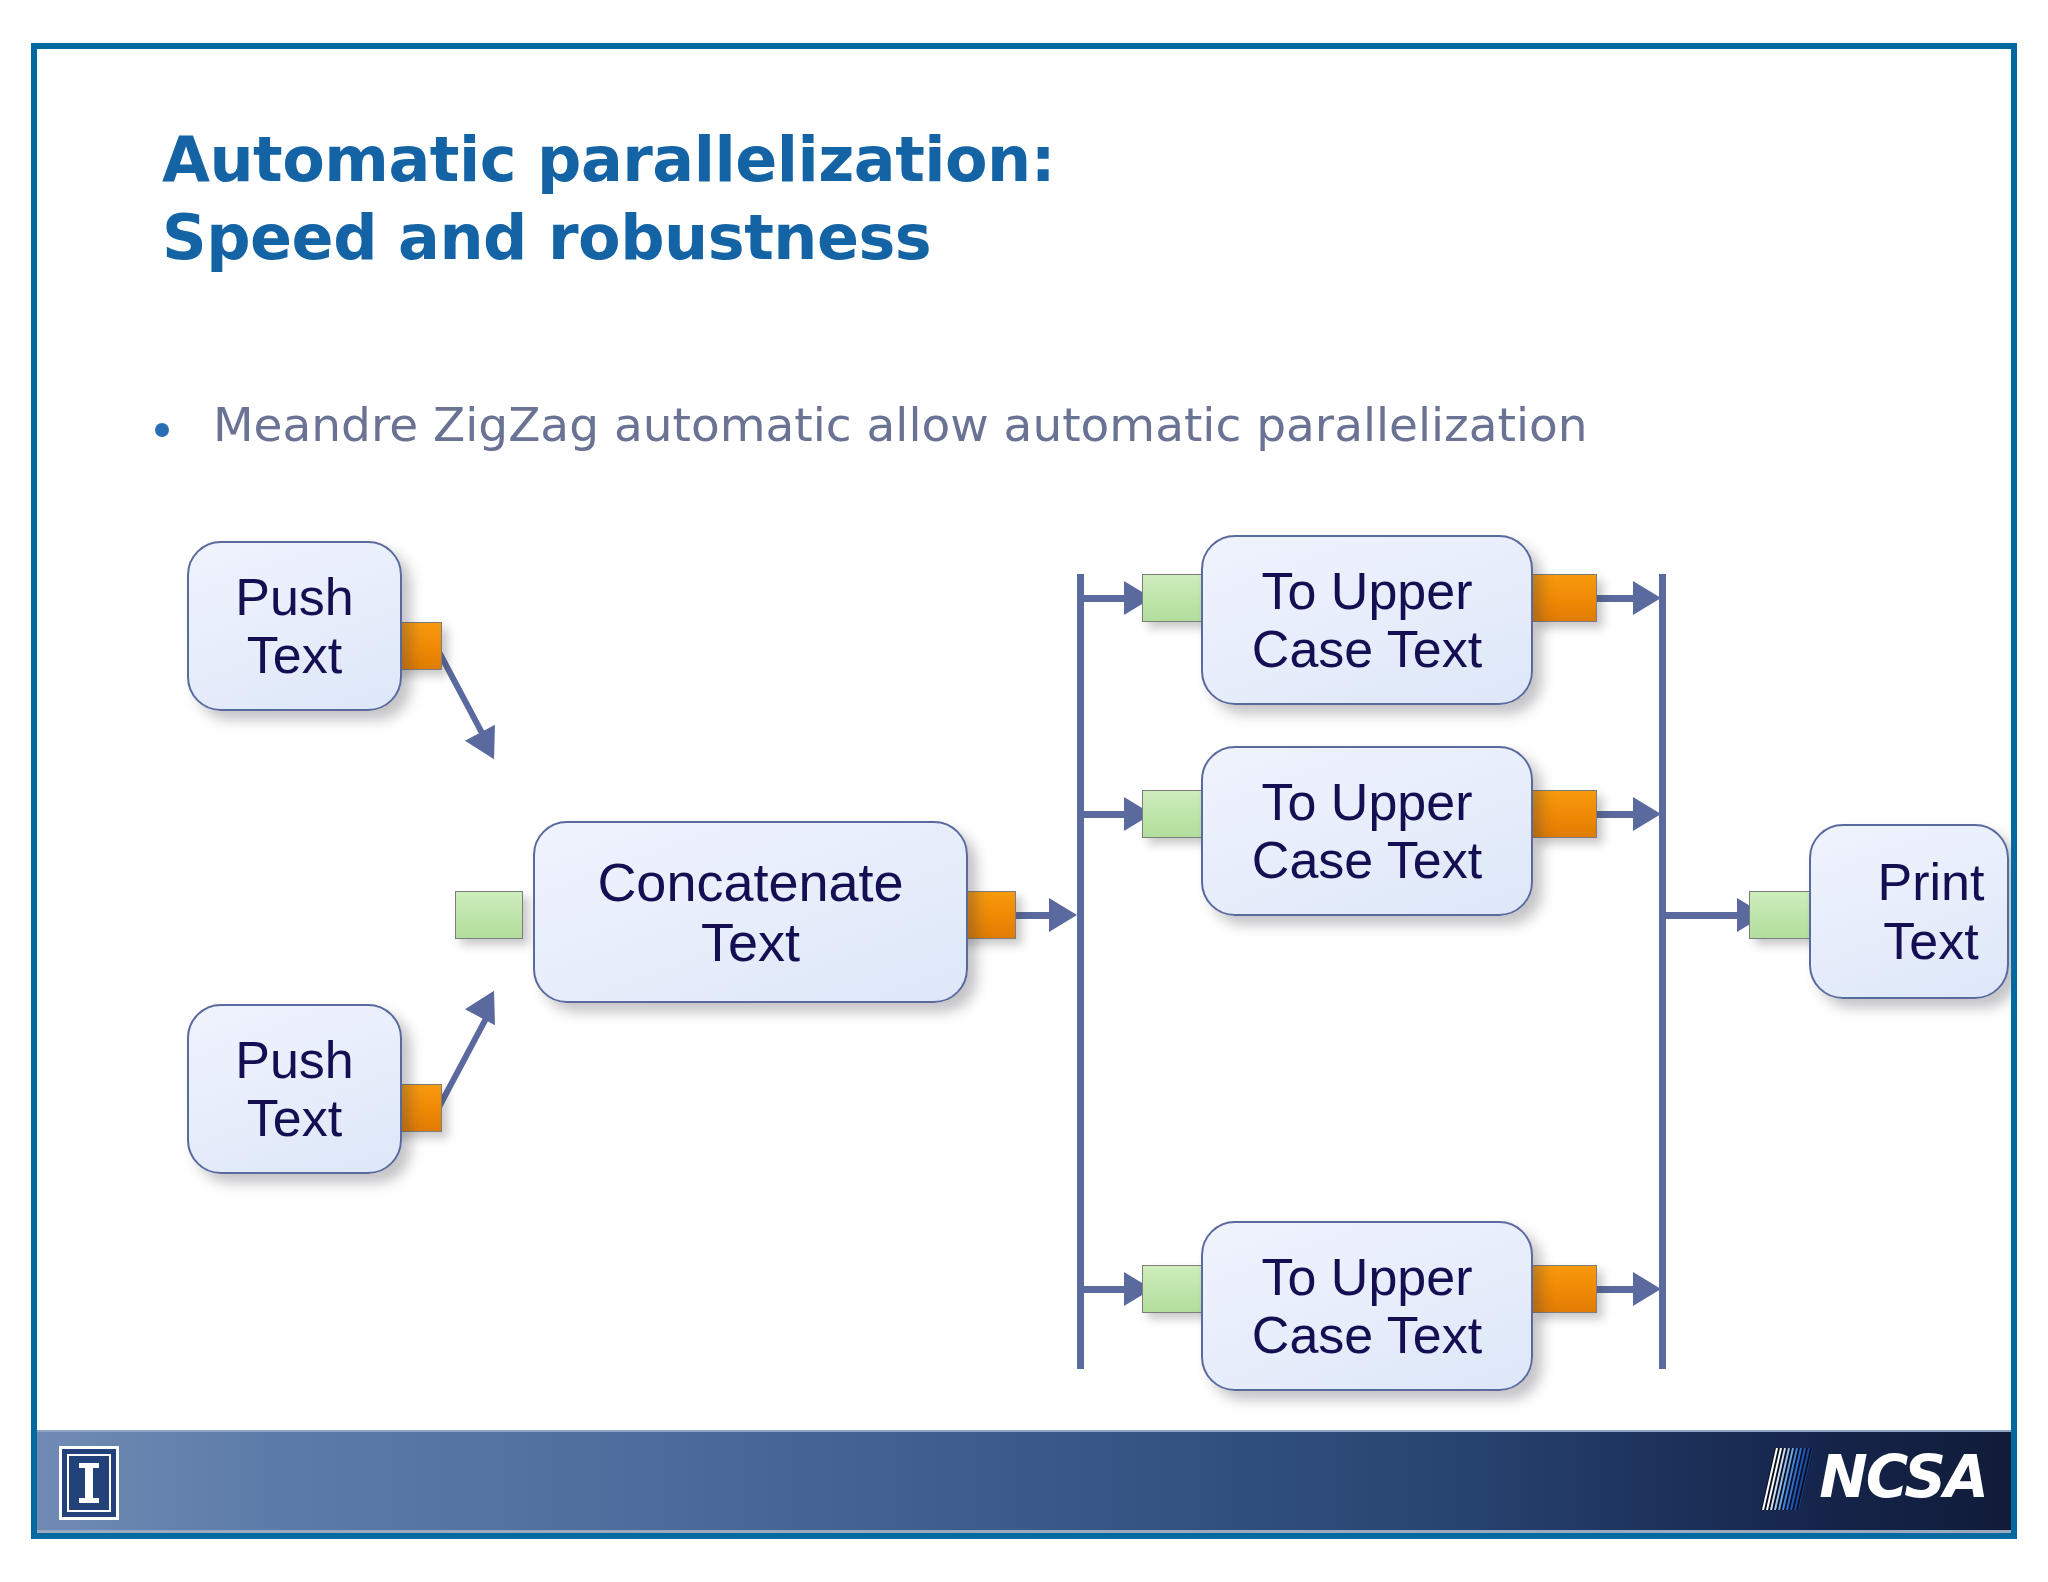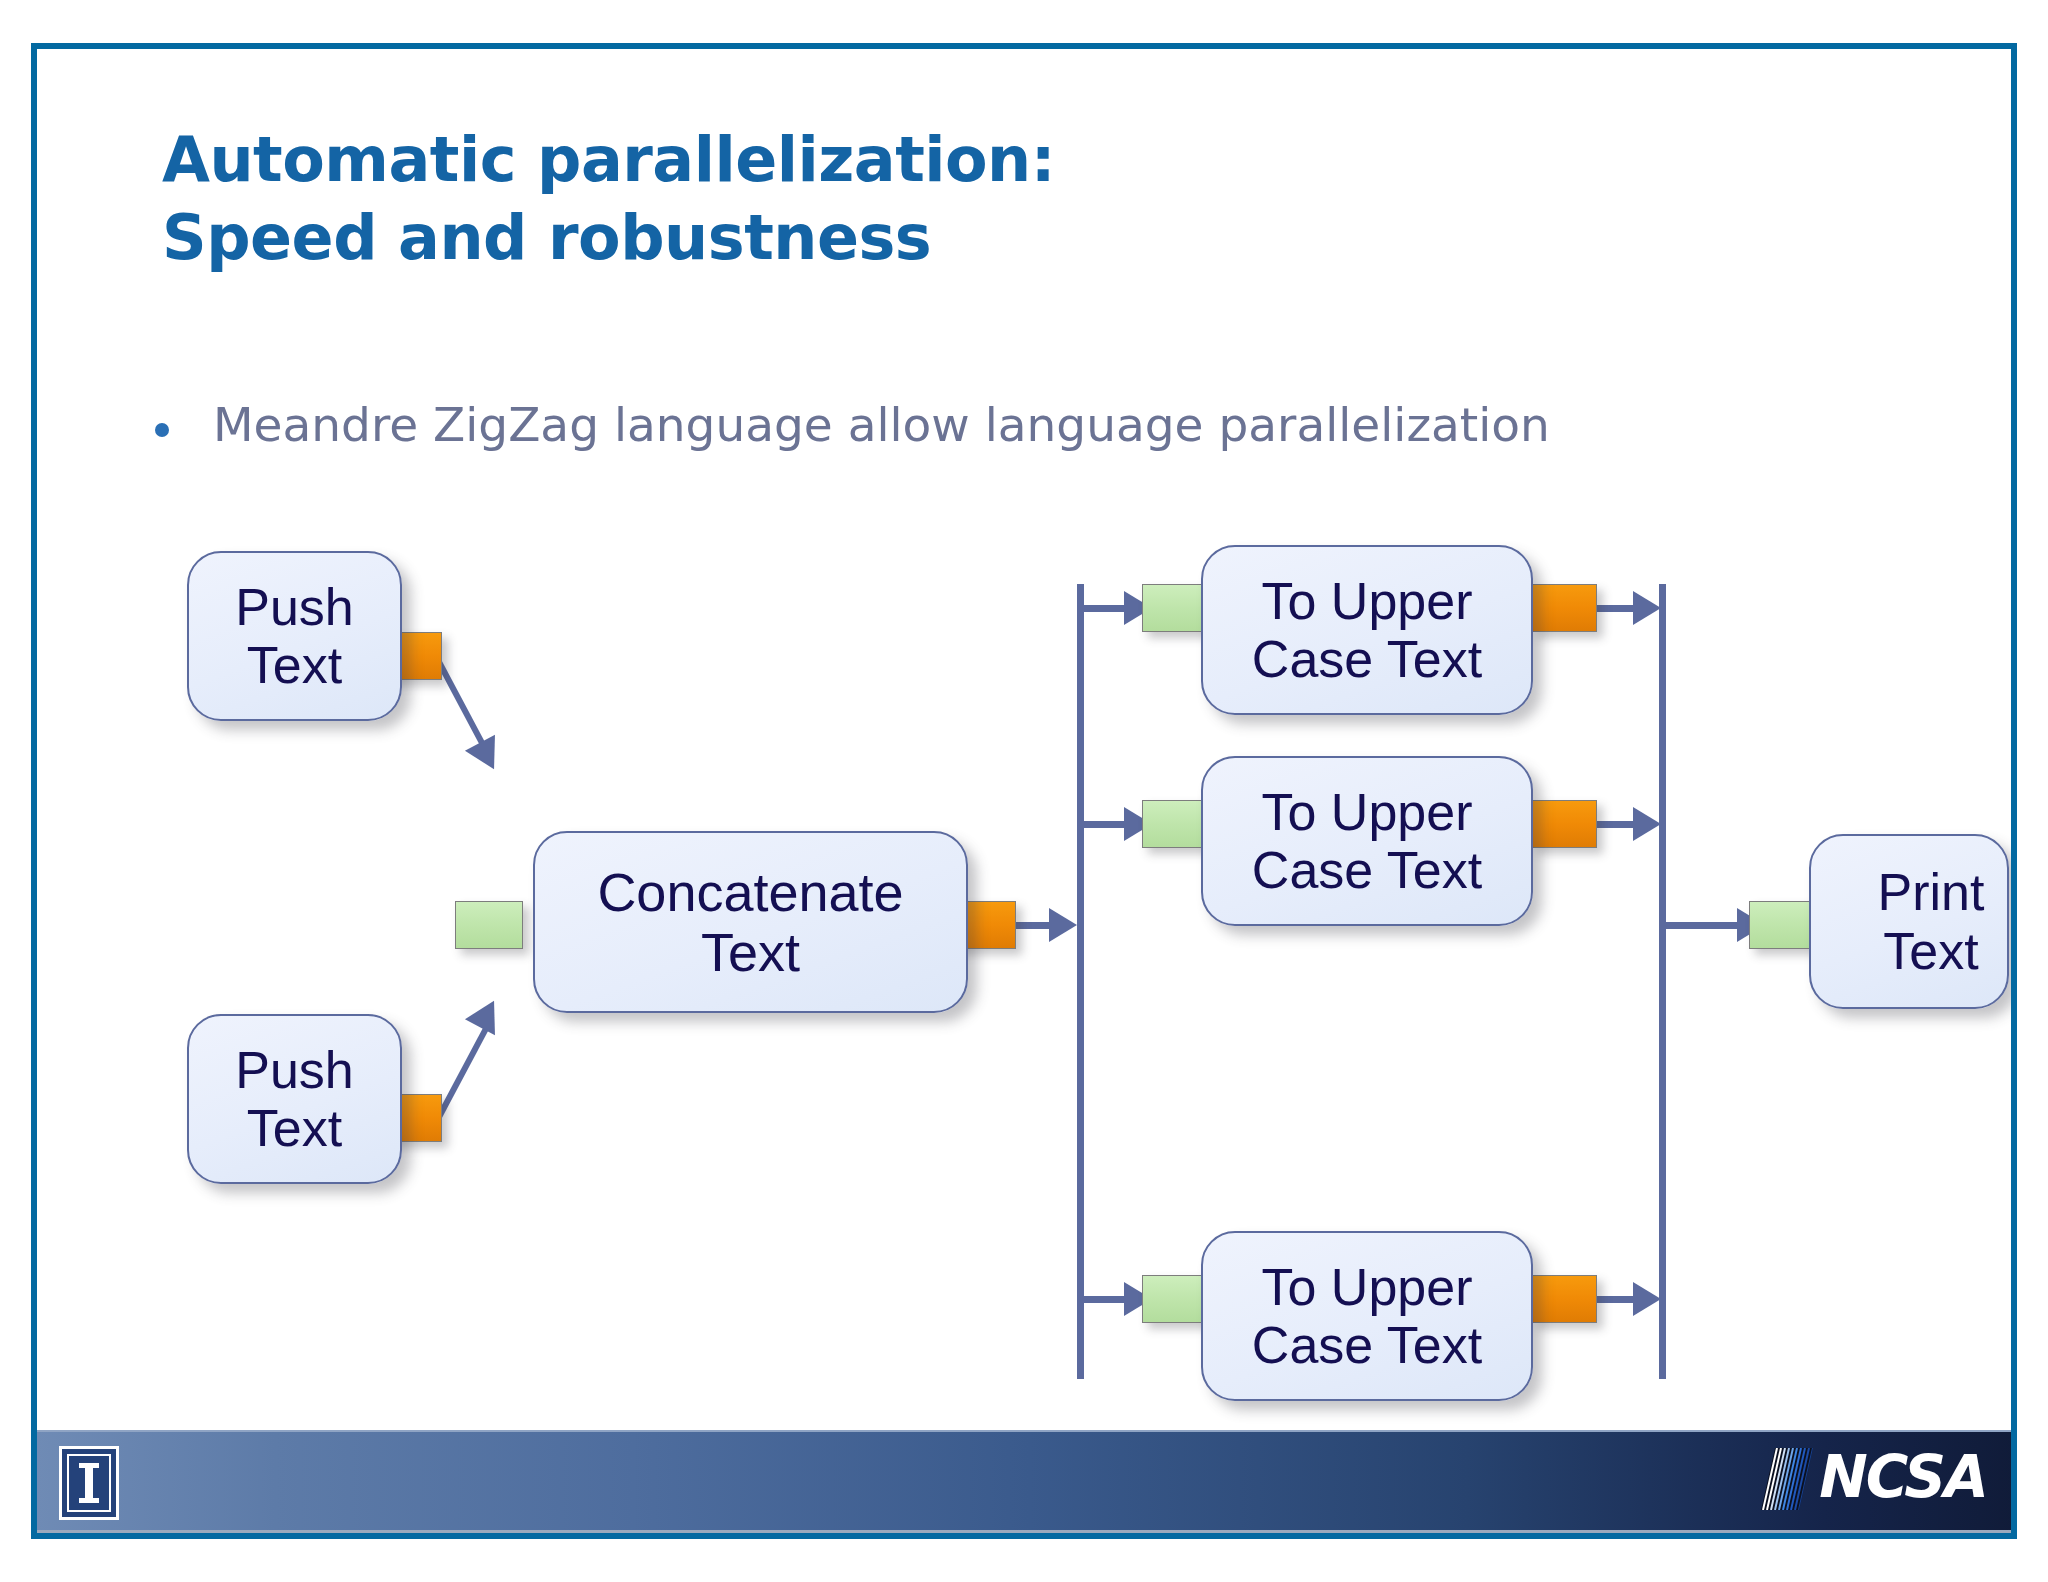--- a/index.html
+++ b/index.html
@@ -63,21 +63,21 @@
     font-family: "DejaVu Sans", sans-serif;
     font-size: 47px;
     line-height: 1.1;
     white-space: nowrap;
   }
 
   
   .diagram {
     position: absolute;
     left: 0;
-    top: 10px;
+    top: 0;
     width: 1986px;
     height: 1496px;
     pointer-events: none;
   }
   .diagram > * { pointer-events: auto; }
 
   .node {
     position: absolute;
     box-sizing: border-box;
     background: linear-gradient(160deg, #eff3fd 0%, #e6edfb 55%, #dde7f8 100%);
@@ -207,21 +207,21 @@
 </head>
 <body>
 
 <div class="slide">
 
   <div class="title">Automatic parallelization:
 Speed and robustness</div>
 
   <div class="bullet-row">
     <span class="bullet-dot"></span>
-    <span class="bullet-text">Meandre ZigZag language allow language parallelization</span>
+    <span class="bullet-text">Meandre ZigZag automatic allow automatic parallelization</span>
   </div>
 
   <div class="diagram">
 
     <div class="node" style="left:150px; top:492px; width:215px; height:170px;">Push
 Text</div>
     <div class="port out" style="left:343px; top:573px;"></div>
 
     <div class="node" style="left:150px; top:955px; width:215px; height:170px;">Push
 Text</div>

